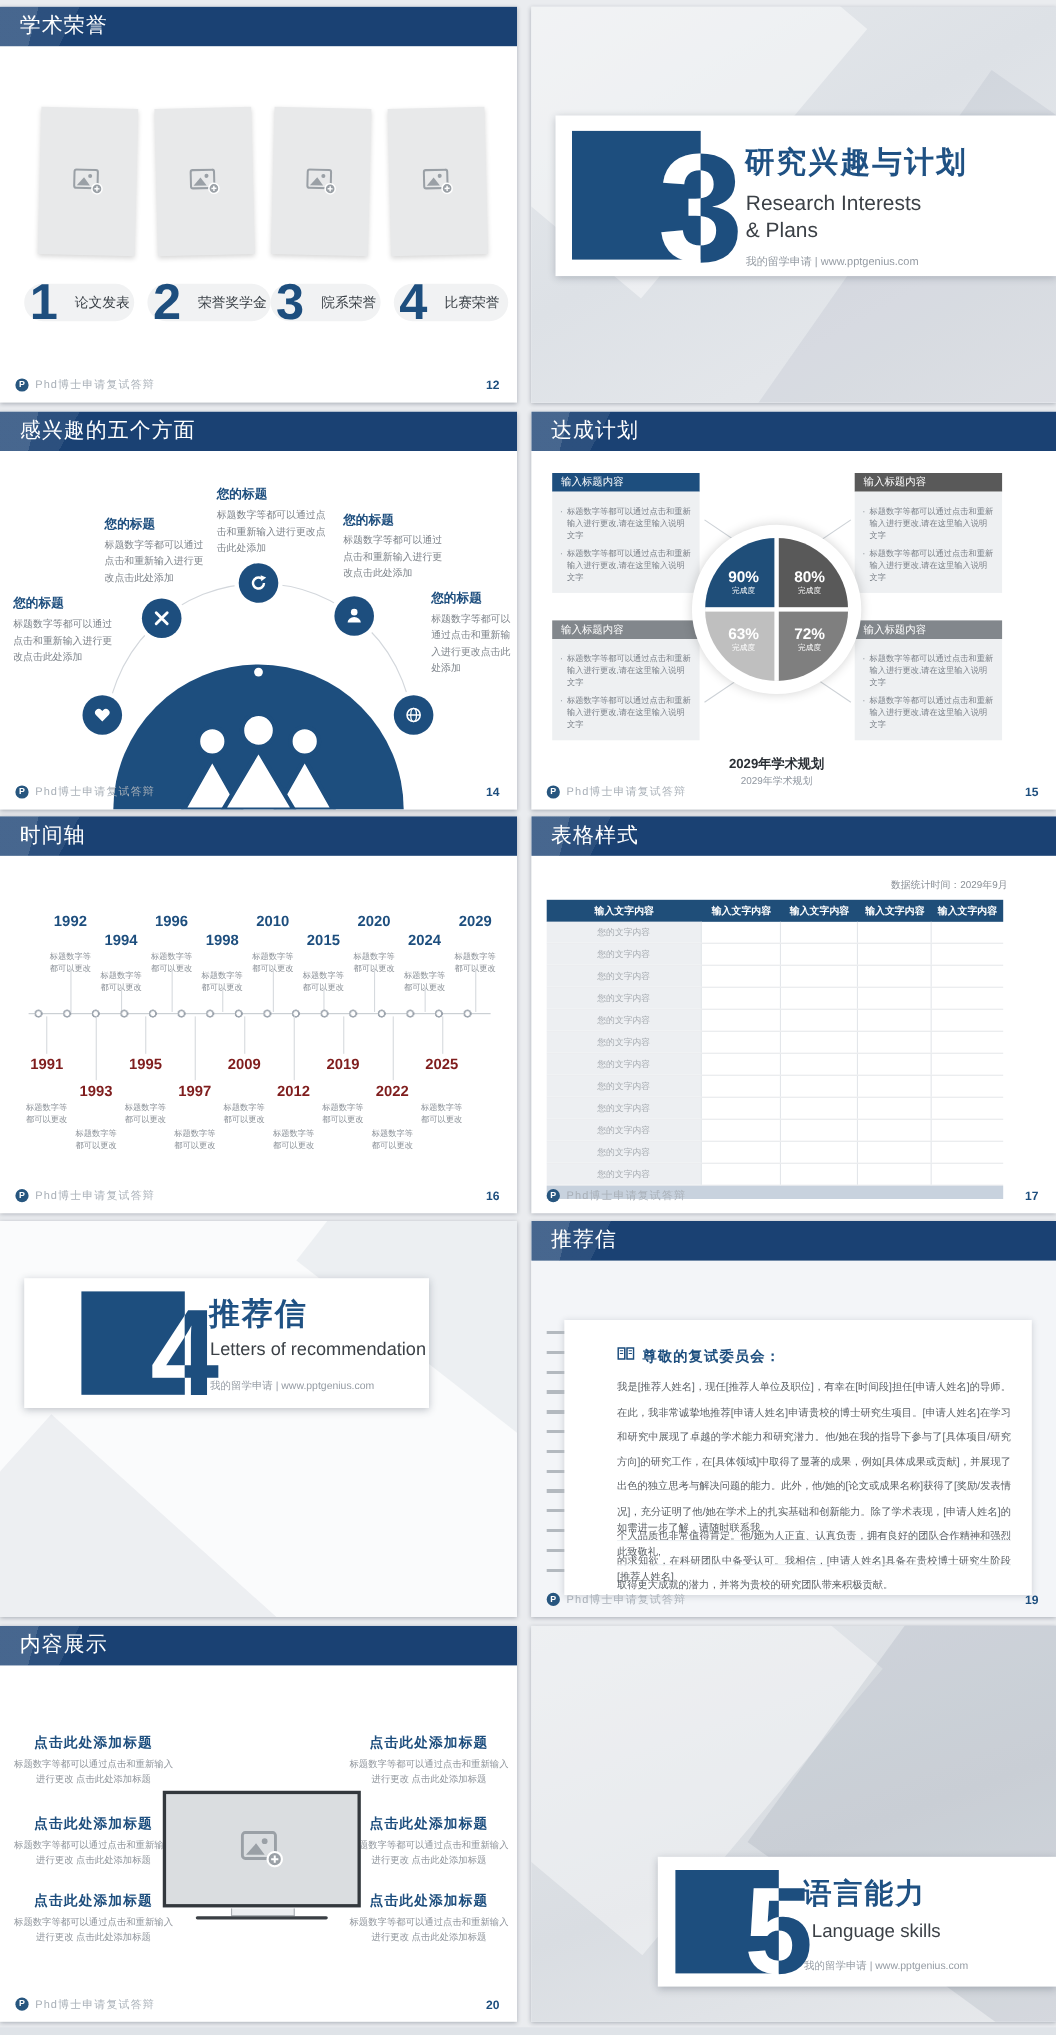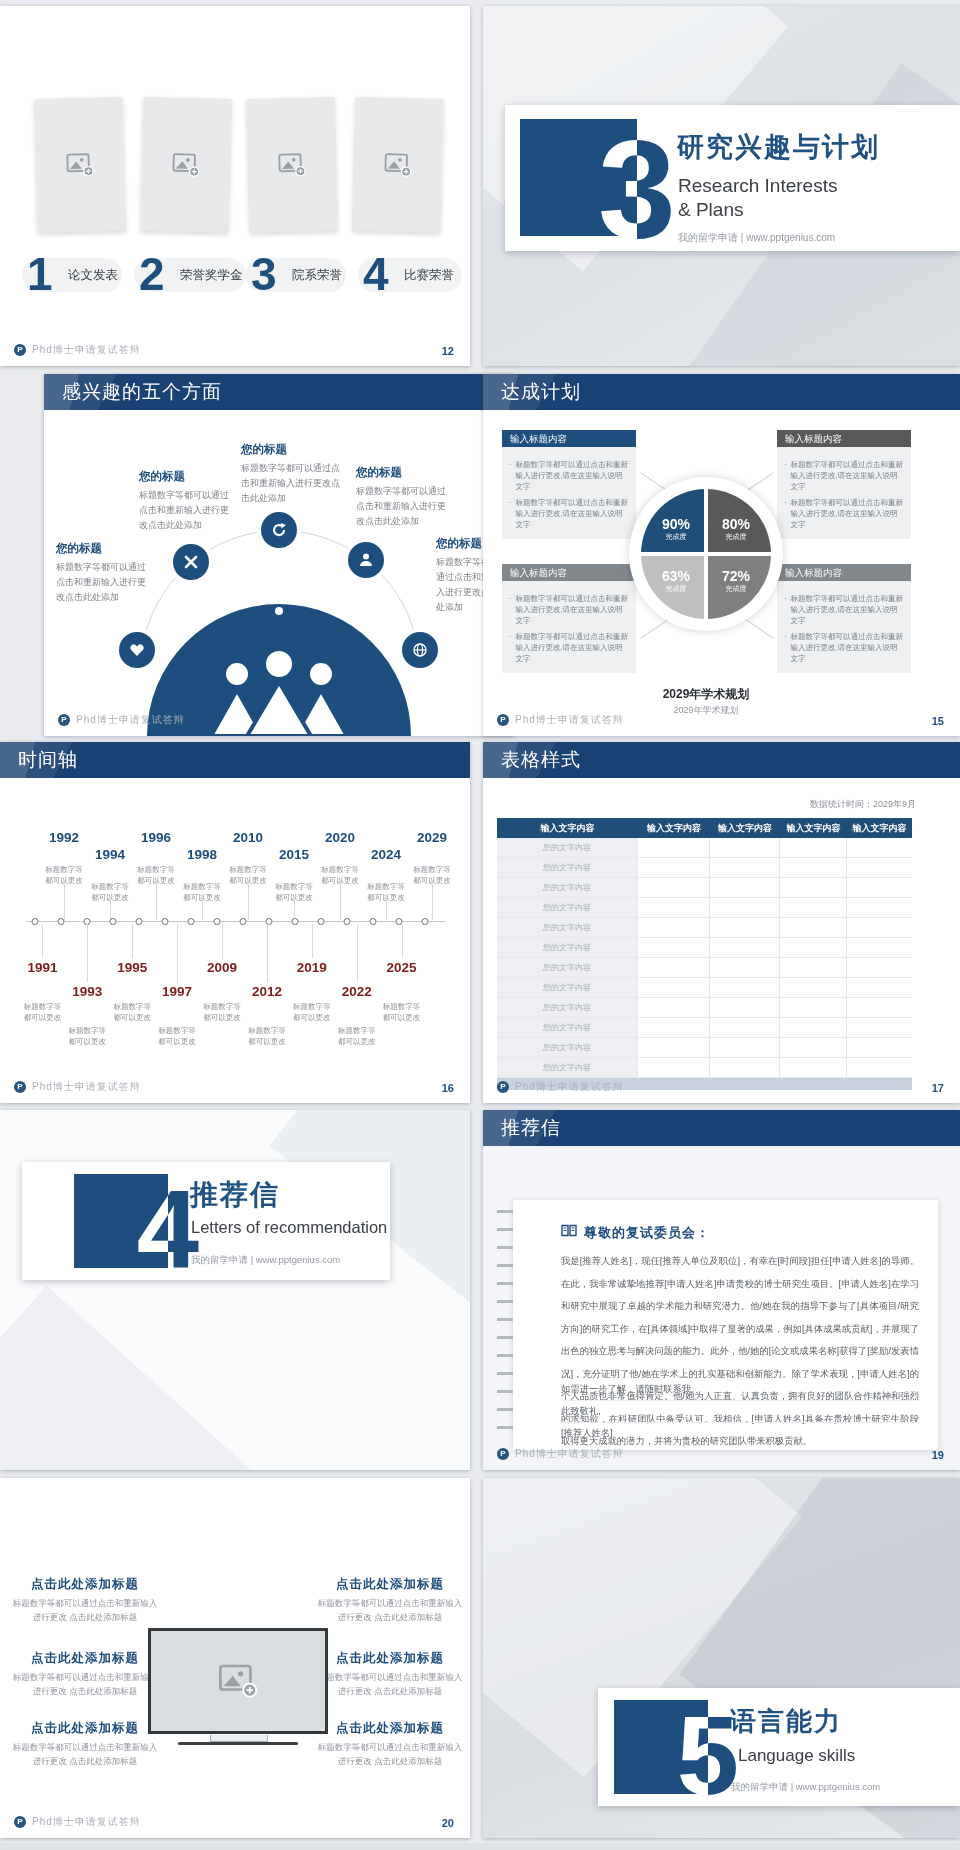--- a/index.html
+++ b/index.html
@@ -152,20 +152,23 @@
   .tvneck{position:absolute;left:210px;top:257px;width:56px;height:6px;background:#eceef0;
           border:1px solid #a9adb2;border-top:none;}
   .tvbase{position:absolute;left:178px;top:264px;width:120px;height:3px;background:#3a3f44;border-radius:2px;}
 </style>
 </head>
 <body>
 
 <div class="canvas">
 
   <div class="slide" style="left:0;top:6px;width:470px;height:360px;">
+    <div class="bar">
+      <div class="t">学术荣誉</div>
+    </div>
     <div class="pcard pc1">
       <svg width="28" height="24" viewBox="0 0 30 26">
         <rect x="1.5" y="1.5" width="23" height="18" rx="2" fill="none" stroke="#9aa0a6" stroke-width="2"></rect>
         <circle cx="17" cy="7.5" r="2" fill="#9aa0a6"></circle>
         <polygon points="4,17 11,9 17,17" fill="#9aa0a6"></polygon>
         <circle cx="24" cy="20" r="5" fill="#9aa0a6" stroke="#fff" stroke-width="1.5"></circle>
         <path d="M24,17.5 v5 M21.5,20 h5" stroke="#fff" stroke-width="1.4"></path>
       </svg>
     </div>
     <div class="pcard pc2">
@@ -233,21 +236,21 @@
         <span class="w">3</span>
         <span class="b">3</span>
       </div>
       <div class="sec-title" style="left:172px;top:24px;font-size:27px;">研究兴趣与计划</div>
       <div class="sec-sub" style="left:173px;top:70px;font-size:19px;">Research Interests</div>
       <div class="sec-sub" style="left:173px;top:94px;font-size:19px;">&amp; Plans</div>
       <div class="sec-tag" style="left:173px;top:126px;">我的留学申请 | www.pptgenius.com</div>
     </div>
   </div>
 
-  <div class="slide" style="left:0;top:374px;width:470px;height:362px;margin-left:44px;">
+  <div class="slide" style="left:0;top:374px;width:470px;height:362px;">
     <div class="bar">
       <div class="t">感兴趣的五个方面</div>
     </div>
     <div class="alabel a1">
       <div class="at">您的标题</div>
       <div class="ab">标题数字等都可以通过点击和重新输入进行更改点击此处添加</div>
     </div>
     <div class="alabel a2">
       <div class="at">您的标题</div>
       <div class="ab">标题数字等都可以通过点击和重新输入进行更改点击此处添加</div>
@@ -676,20 +679,23 @@
     </div>
     <div class="rings"></div>
     <div class="foot">
       <span class="fico">P</span>
       <span class="ftext">Phd博士申请复试答辩</span>
     </div>
     <span class="fpage">19</span>
   </div>
 
   <div class="slide" style="left:0;top:1478px;width:470px;height:360px;">
+    <div class="bar">
+      <div class="t">内容展示</div>
+    </div>
     <div class="cb cbl1">
       <div class="ct">点击此处添加标题</div>
       <div class="cbody">标题数字等都可以通过点击和重新输入进行更改 点击此处添加标题</div>
     </div>
     <div class="cb cbl2">
       <div class="ct">点击此处添加标题</div>
       <div class="cbody">标题数字等都可以通过点击和重新输入进行更改 点击此处添加标题</div>
     </div>
     <div class="cb cbl3">
       <div class="ct">点击此处添加标题</div>

